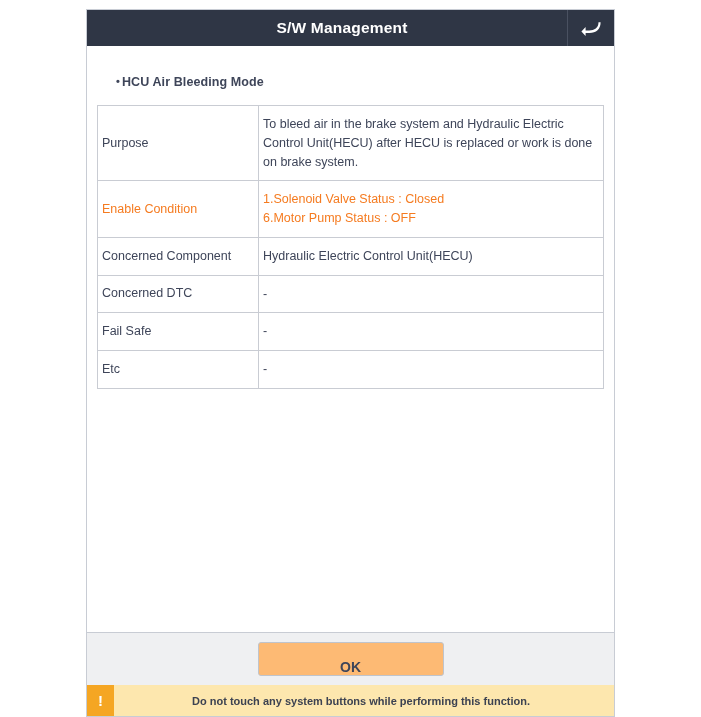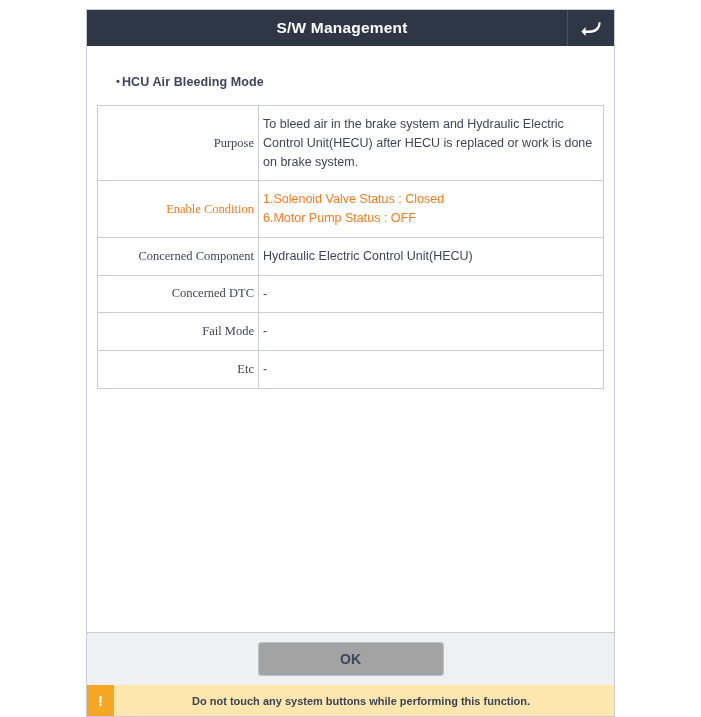--- a/index.html
+++ b/index.html
@@ -90,24 +90,23 @@
     table-layout: fixed;
   }
   .info-table td {
     border: 1px solid #c9ccd3;
     vertical-align: middle;
     font-size: 12.5px;
     color: #3e4559;
   }
   .info-table td.label {
     width: 152px;
-    text-align: right;
+    text-align: left;
     padding: 9px 4px;
     line-height: 1.35;
-    font-family: Liberation Serif, serif;
   }
   .info-table td.value {
     padding: 9px 4px;
     line-height: 1.5;
   }
   .info-table tr.highlight td.label,
   .info-table tr.highlight td.value {
     color: #f57b20;
   }
   .value-line { display: block; }
@@ -118,29 +117,29 @@
     height: 52px;
     background: #eff0f2;
     border-top: 1px solid #c8ccd4;
     display: flex;
     align-items: center;
     justify-content: center;
   }
   .ok-button {
     width: 186px;
     height: 34px;
-    background: #a3a3a3;
+    background: #fdba74;
     border: 1px solid #bfc4cc;
     border-radius: 3px;
     color: #3e4559;
     font-size: 14px;
     font-weight: bold;
     font-family: "Liberation Sans", sans-serif;
     cursor: pointer;
-    padding: 8px;
+    padding: 16px;
   }
 
   
   .warning-bar {
     flex: none;
     height: 31px;
     display: flex;
     align-items: stretch;
     background: #fde7ae;
   }
@@ -208,21 +207,21 @@
             <span class="value-line">Hydraulic Electric Control Unit(HECU)</span>
           </td>
         </tr>
         <tr>
           <td class="label">Concerned DTC</td>
           <td class="value">
             <span class="value-line">-</span>
           </td>
         </tr>
         <tr>
-          <td class="label">Fail Mode</td>
+          <td class="label">Fail Safe</td>
           <td class="value">
             <span class="value-line">-</span>
           </td>
         </tr>
         <tr>
           <td class="label">Etc</td>
           <td class="value">
             <span class="value-line">-</span>
           </td>
         </tr>

